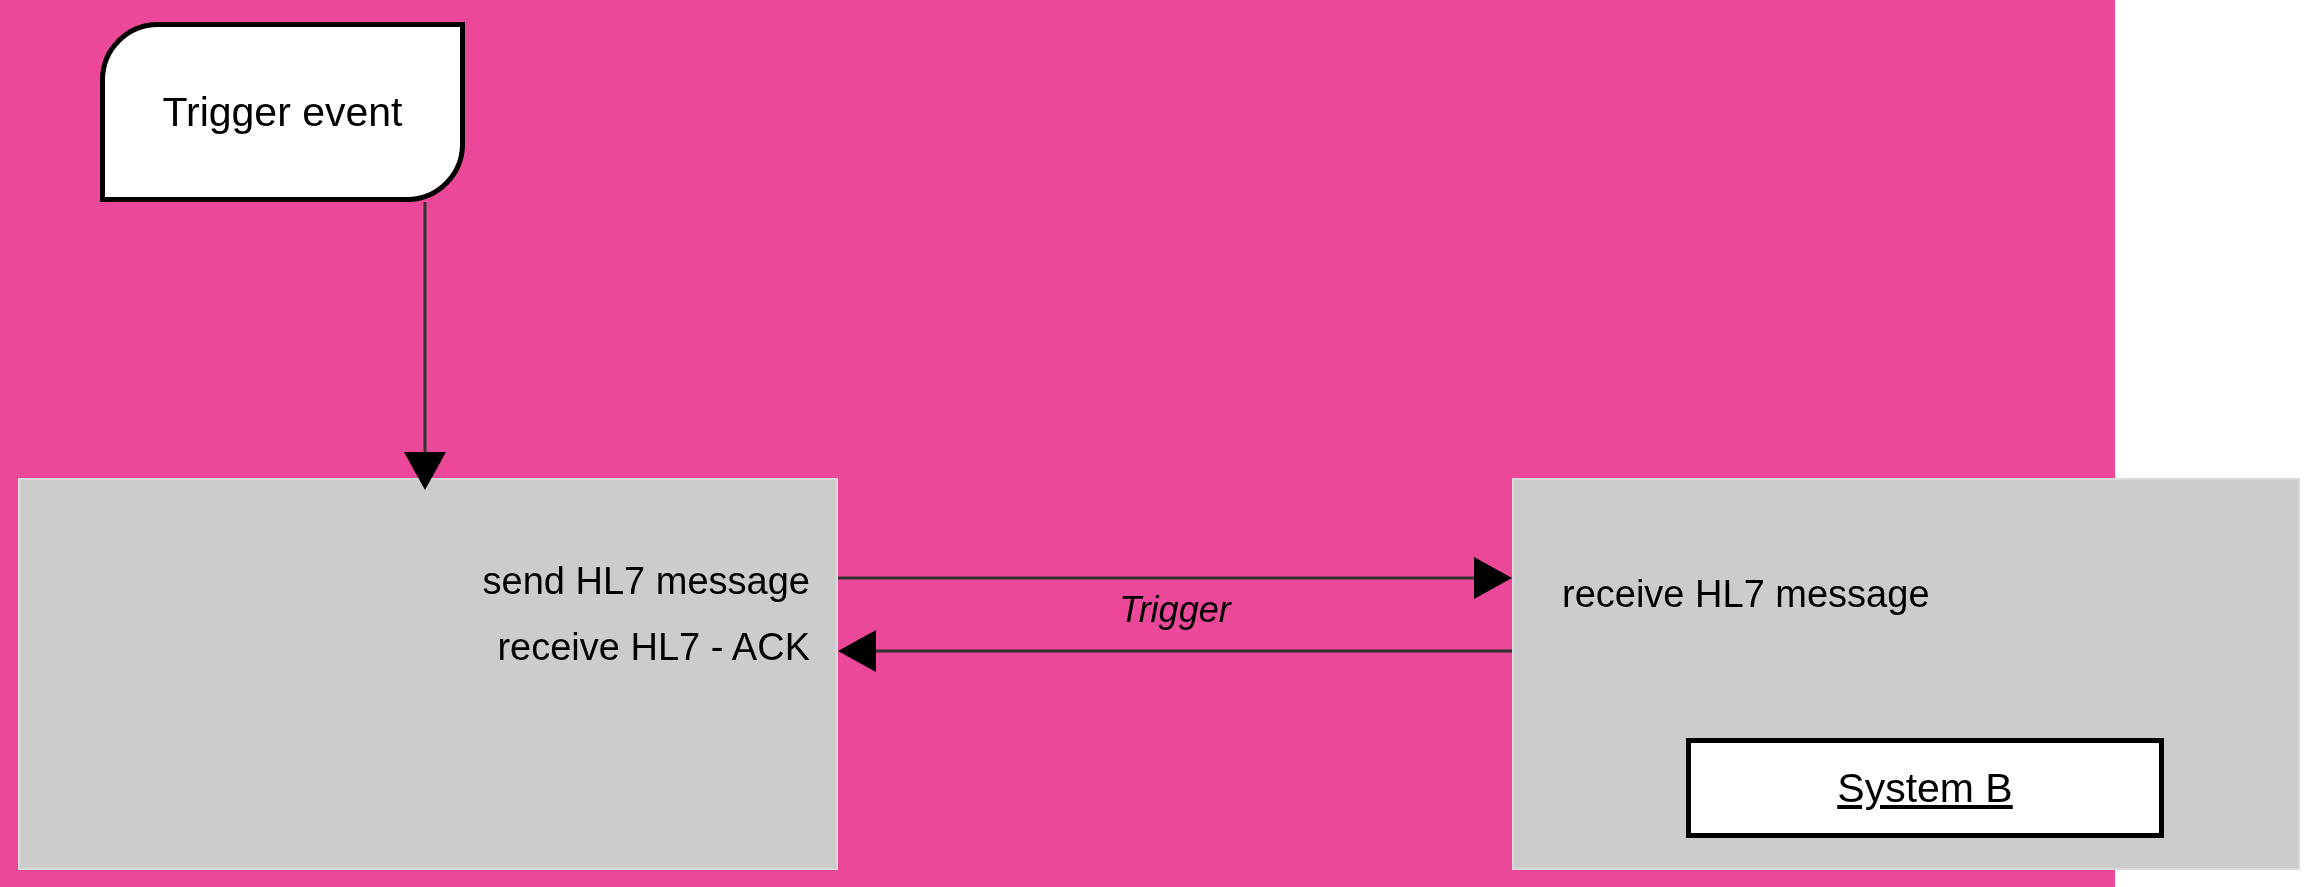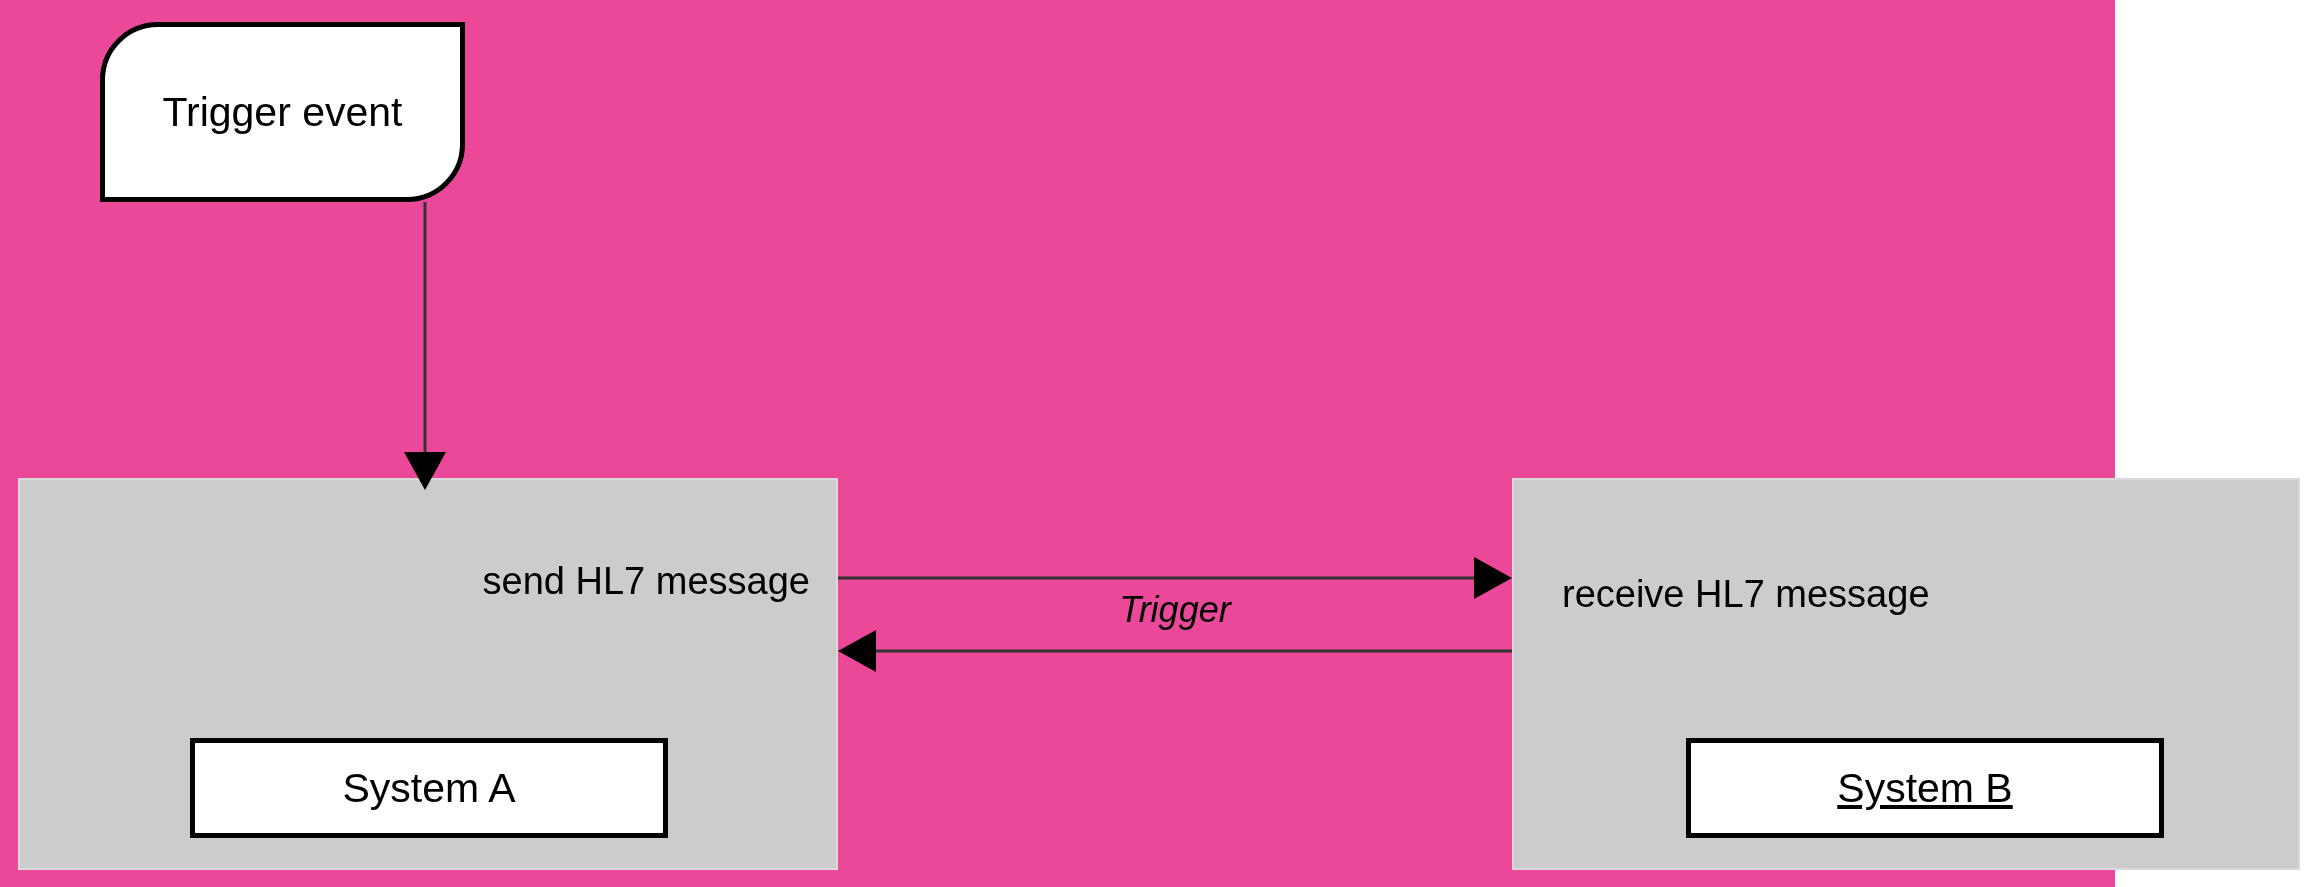--- a/index.html
+++ b/index.html
@@ -145,32 +145,30 @@
 
 <div id="canvas">
 
   <div class="trigger-box">
     <span class="trigger-label">Trigger event</span>
   </div>
 
   <div class="system-box" id="system-a-box">
     <div class="actions" id="system-a-actions">
       <span class="line1">send HL7 message</span>
+      <span class="line2">receive HL7 - ACK</span>
     </div>
   </div>
 
   <div class="system-box" id="system-b-box">
     <div class="actions" id="system-b-actions">
       <span class="line1">receive HL7 message</span>
     </div>
   </div>
 
-  <div class="name-plate" id="system-a-plate">
-    <span class="name-plate-label">System A</span>
-  </div>
 
   <div class="name-plate" id="system-b-plate">
     <span class="name-plate-label">System B</span>
   </div>
 
   <svg id="connectors" viewBox="0 0 2319 887" xmlns="http://www.w3.org/2000/svg">
     <defs>
       <marker id="arrow-right" markerWidth="12" markerHeight="12" refX="10" refY="5" orient="auto" markerUnits="userSpaceOnUse">
         <path d="M0,0 L0,10 L11,5 z" fill="#000000"></path>
       </marker>

